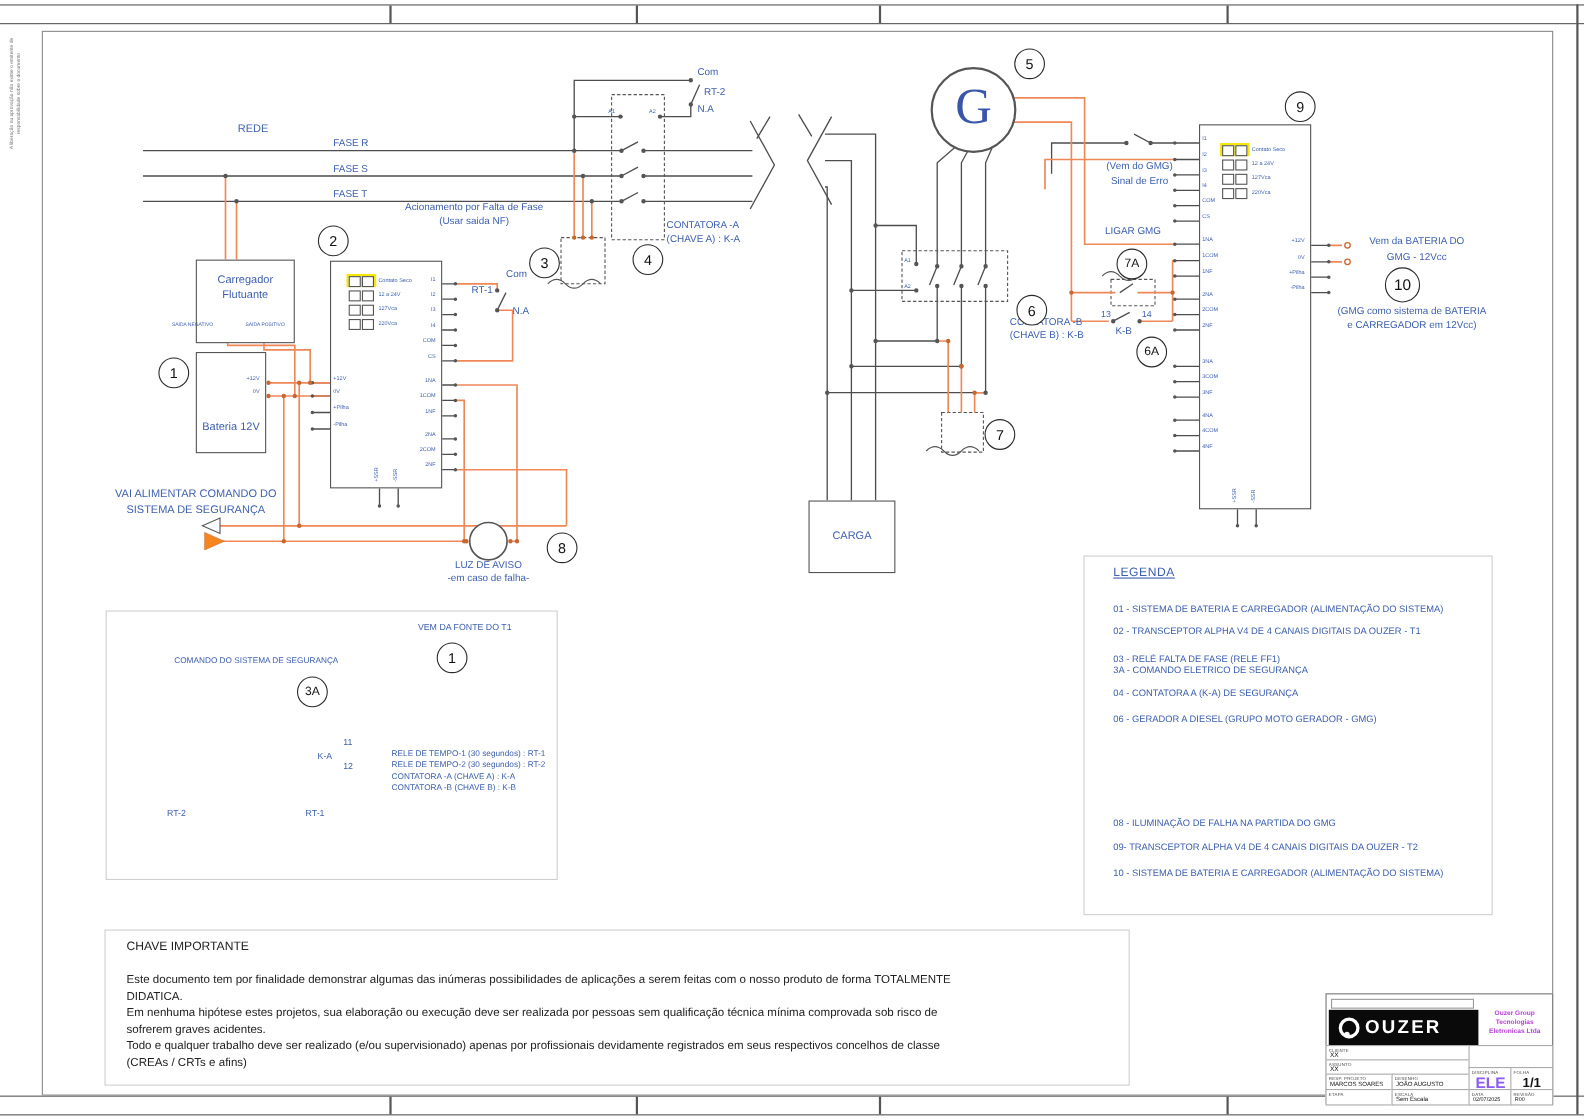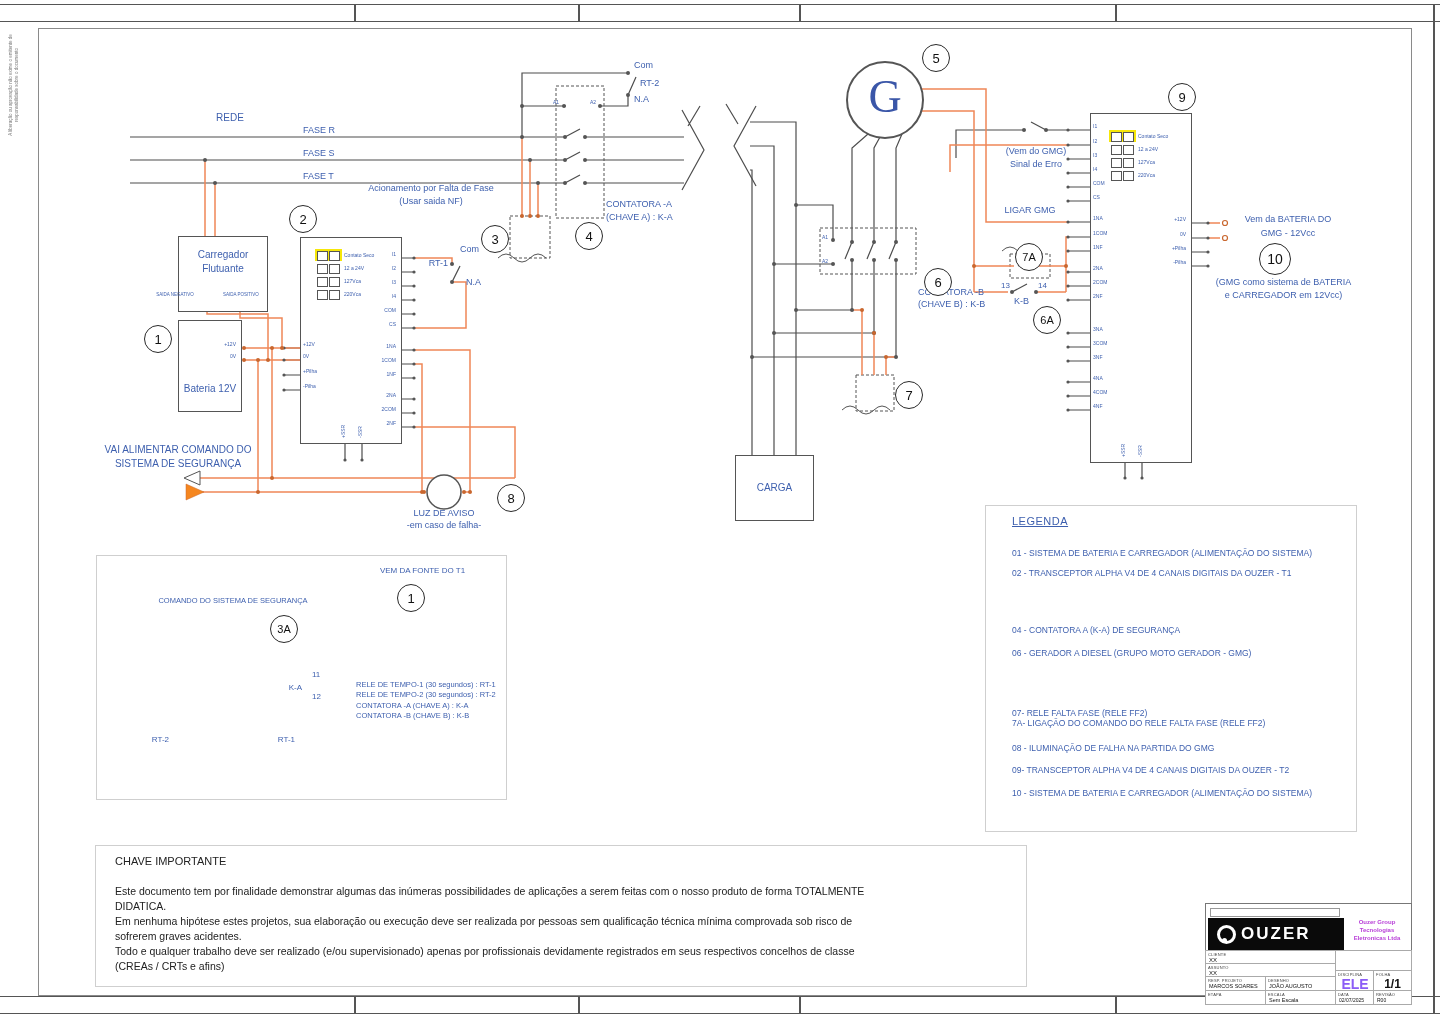--- a/index.html
+++ b/index.html
@@ -276,24 +276,24 @@
   <div class="ab bl t8 rt" style="left:271px;top:735px;width:24px;">RT-1</div>
   <div class="ab bl t75 pre" style="left:356px;top:680px;width:165px;">RELE DE TEMPO-1  (30 segundos) :  RT-1
 RELE DE TEMPO-2  (30 segundos) :  RT-2
 CONTATORA -A  (CHAVE A) : K-A
 CONTATORA -B  (CHAVE B) : K-B</div>
 
   <div class="panel" style="left:985px;top:505px;width:370px;height:325px;"></div>
   <div class="ab bl t11" style="left:1012px;top:515px;width:100px;text-decoration:underline;letter-spacing:0.5px;">LEGENDA</div>
   <div class="ab bl t85 pre" style="left:1012px;top:548px;width:340px;">01 - SISTEMA DE BATERIA E CARREGADOR (ALIMENTAÇÃO DO SISTEMA)</div>
   <div class="ab bl t85 pre" style="left:1012px;top:568px;width:340px;">02 - TRANSCEPTOR ALPHA V4 DE 4 CANAIS DIGITAIS DA OUZER  - T1</div>
+  <div class="ab bl t85 pre" style="left:1012px;top:594px;width:340px;">03 - RELÉ FALTA DE FASE (RELE FF1)
+3A - COMANDO ELETRICO DE SEGURANÇA</div>
   <div class="ab bl t85 pre" style="left:1012px;top:625px;width:340px;">04 - CONTATORA A (K-A) DE SEGURANÇA</div>
   <div class="ab bl t85 pre" style="left:1012px;top:648px;width:340px;">06 - GERADOR A DIESEL (GRUPO MOTO GERADOR  - GMG)</div>
-  <div class="ab bl t85 pre" style="left:1012px;top:708px;width:340px;">07- RELE FALTA FASE (RELE FF2)
-7A- LIGAÇÃO DO COMANDO DO RELE FALTA FASE (RELE FF2)</div>
   <div class="ab bl t85 pre" style="left:1012px;top:743px;width:340px;">08 - ILUMINAÇÃO DE FALHA NA PARTIDA DO GMG</div>
   <div class="ab bl t85 pre" style="left:1012px;top:765px;width:340px;">09- TRANSCEPTOR ALPHA V4 DE 4 CANAIS DIGITAIS DA OUZER - T2</div>
   <div class="ab bl t85 pre" style="left:1012px;top:788px;width:340px;">10 - SISTEMA DE BATERIA E CARREGADOR (ALIMENTAÇÃO DO SISTEMA)</div>
 
   <div class="panel" style="left:95px;top:845px;width:930px;height:140px;"></div>
   <div class="ab dk t11" style="left:115px;top:855px;width:300px;">CHAVE IMPORTANTE</div>
   <div class="ab dk pre" style="left:115px;top:884px;width:895px;font-size:10.5px;line-height:15px;">Este documento tem por finalidade demonstrar algumas das inúmeras possibilidades de aplicações a serem feitas com o nosso produto de forma TOTALMENTE
 DIDATICA.
 Em nenhuma hipótese estes projetos, sua elaboração ou execução deve ser realizada por pessoas sem qualificação técnica mínima comprovada sob risco de
 sofrerem graves acidentes.
@@ -301,21 +301,21 @@
 (CREAs / CRTs e afins)</div>
 
   <div class="bg" style="left:144px;top:325px;width:26px;height:26px;">1</div>
   <div class="bg" style="left:289px;top:205px;width:26px;height:26px;">2</div>
   <div class="bg" style="left:481px;top:225px;width:26px;height:26px;">3</div>
   <div class="bg" style="left:575px;top:222px;width:26px;height:26px;">4</div>
   <div class="bg" style="left:922px;top:44px;width:26px;height:26px;">5</div>
   <div class="bg" style="left:924px;top:268px;width:26px;height:26px;">6</div>
   <div class="bg" style="left:1033px;top:306px;width:26px;height:26px;font-size:11px;">6A</div>
   <div class="bg" style="left:895px;top:381px;width:26px;height:26px;">7</div>
-  <div class="bg" style="left:1015px;top:243px;width:26px;height:26px;font-size:11px;">7A</div>
+  <div class="bg" style="left:1015px;top:226px;width:26px;height:26px;font-size:11px;">7A</div>
   <div class="bg" style="left:497px;top:484px;width:26px;height:26px;">8</div>
   <div class="bg" style="left:1168px;top:83px;width:26px;height:26px;">9</div>
   <div class="bg" style="left:1259px;top:243px;width:30px;height:30px;font-size:14px;">10</div>
   <div class="bg" style="left:270px;top:615px;width:26px;height:26px;font-size:11px;">3A</div>
   <div class="bg" style="left:397px;top:584px;width:26px;height:26px;">1</div>
 
   <div class="ab" style="left:1205px;top:903px;width:205px;height:99px;border:1px solid #777;background:#fff;">
     <div class="ab" style="left:4px;top:4px;width:128px;height:7px;border:1px solid #999;"></div>
     <div class="ab" style="left:2px;top:14px;width:136px;height:32px;background:#0a0a0a;display:flex;align-items:center;">
       <span class="ab" style="left:9px;top:7px;width:13px;height:13px;border:3.5px solid #fff;border-radius:50%;"></span>

